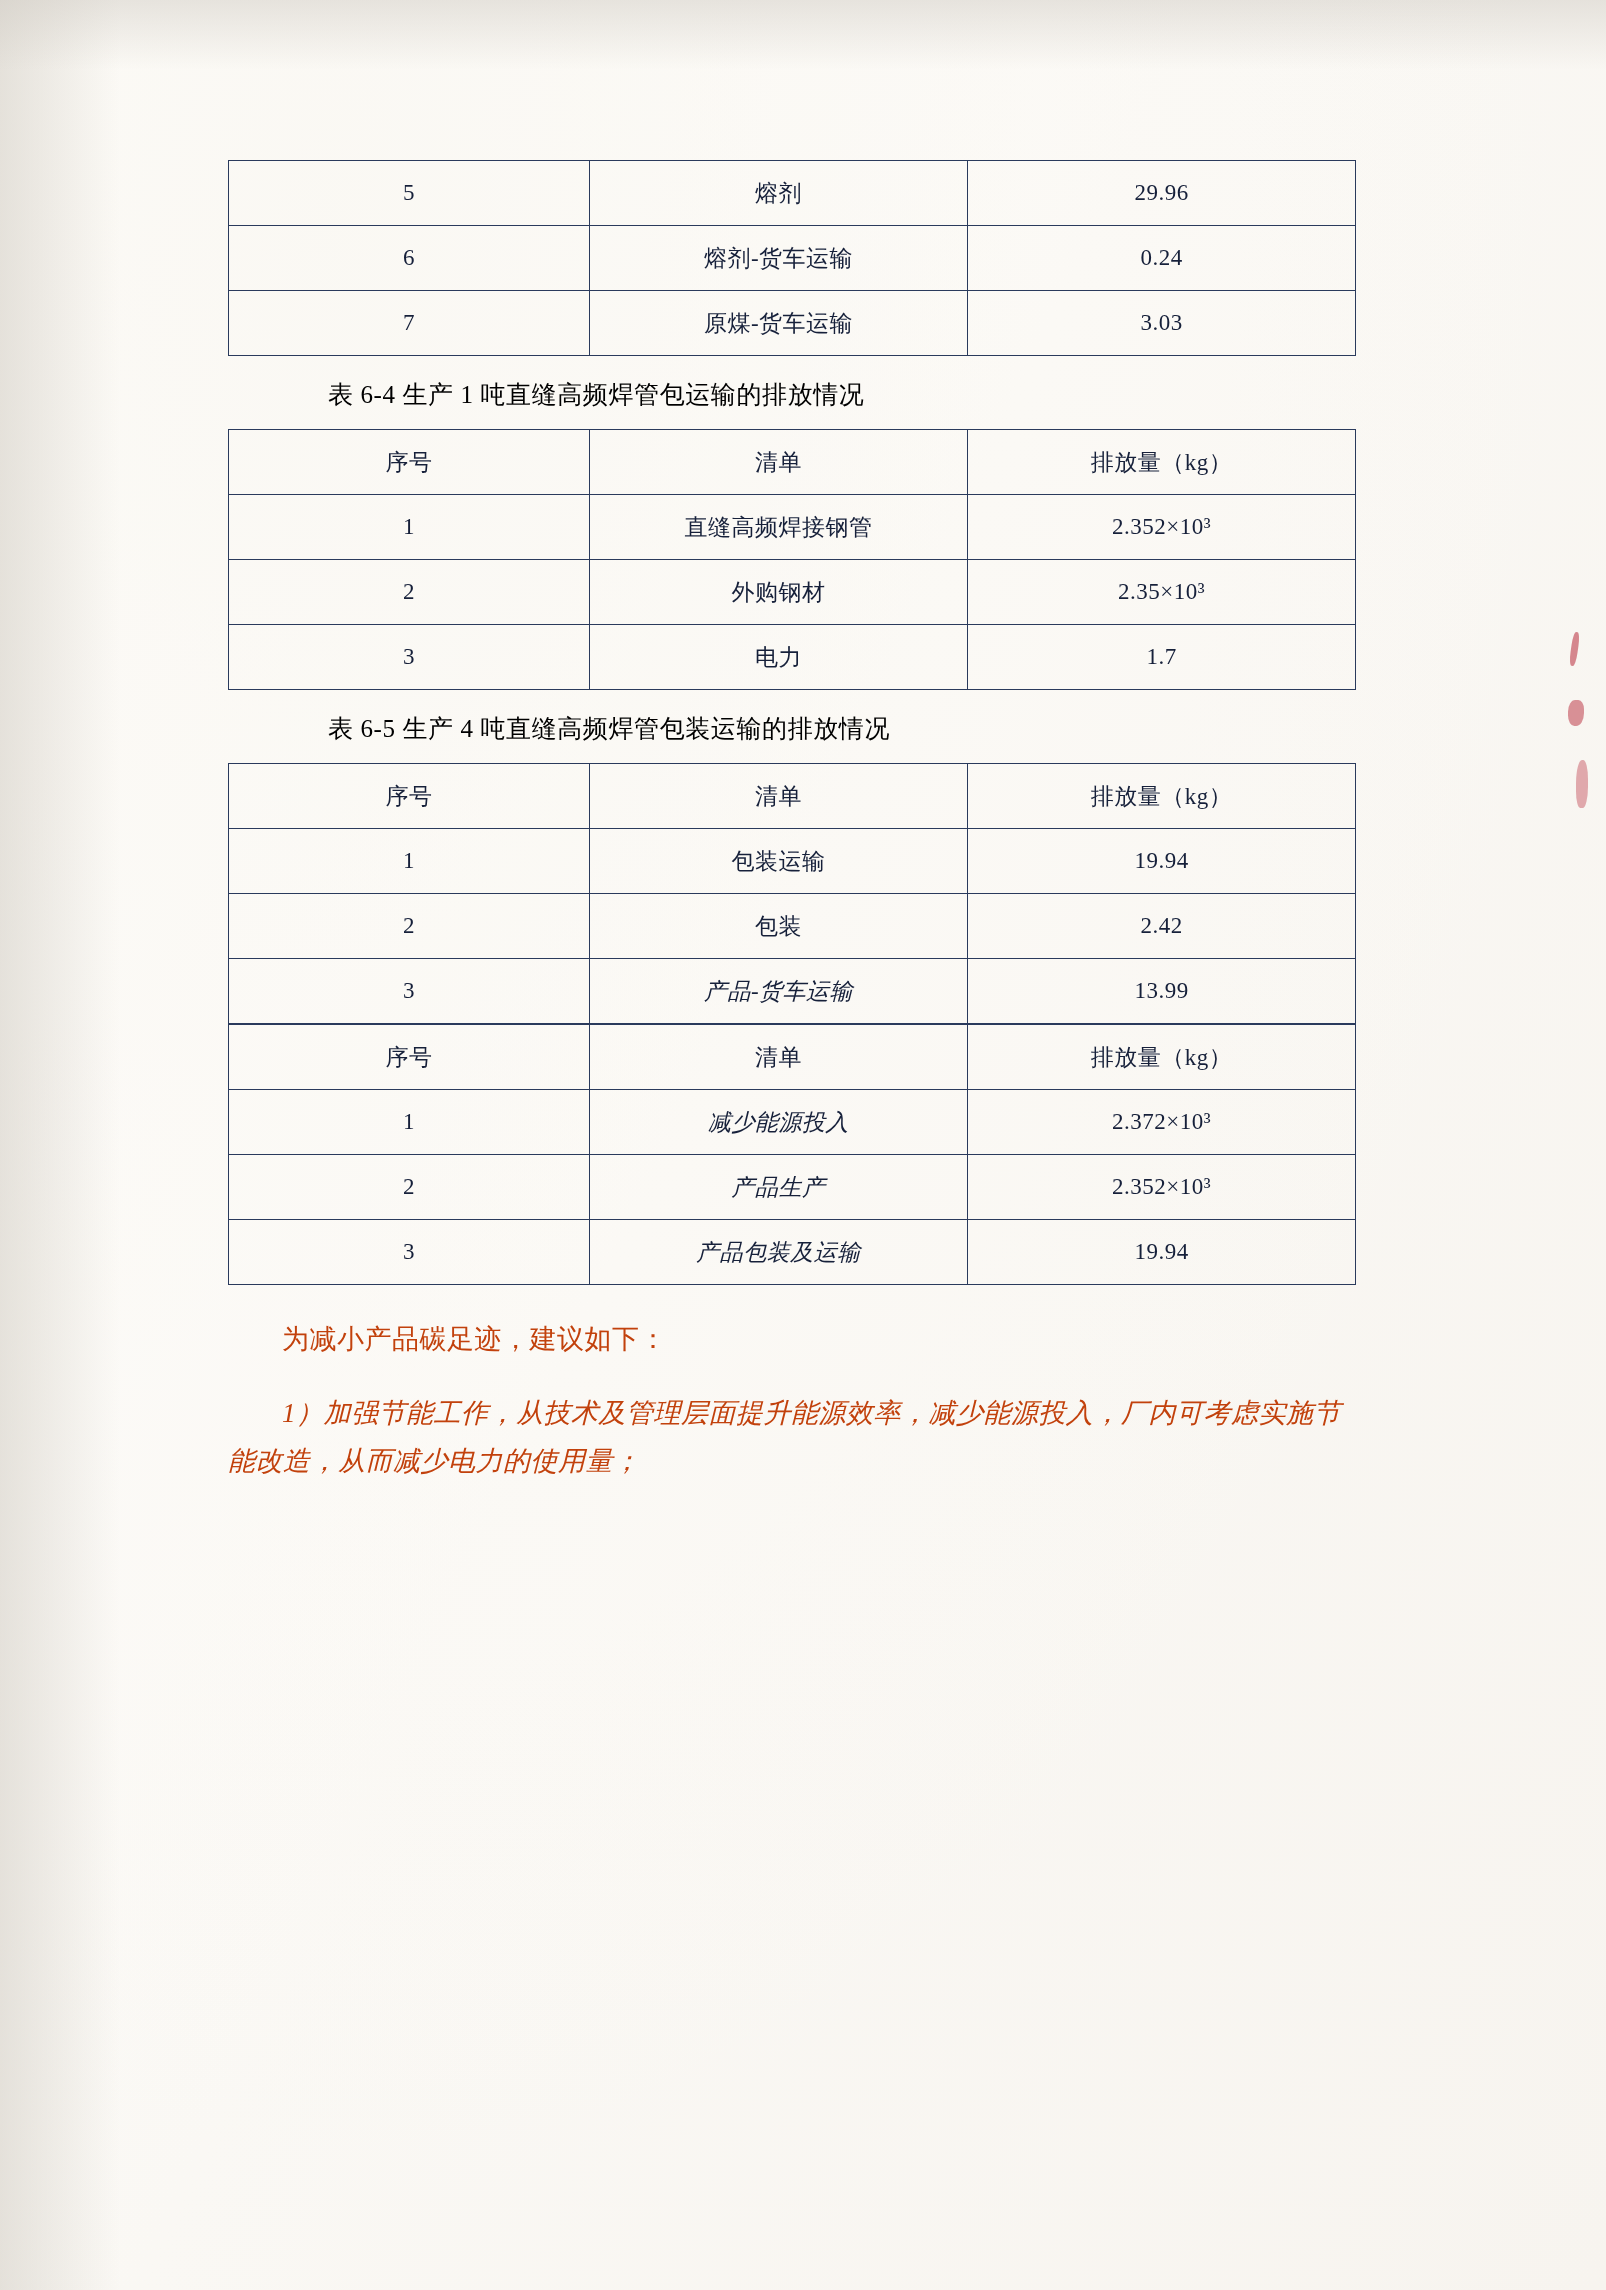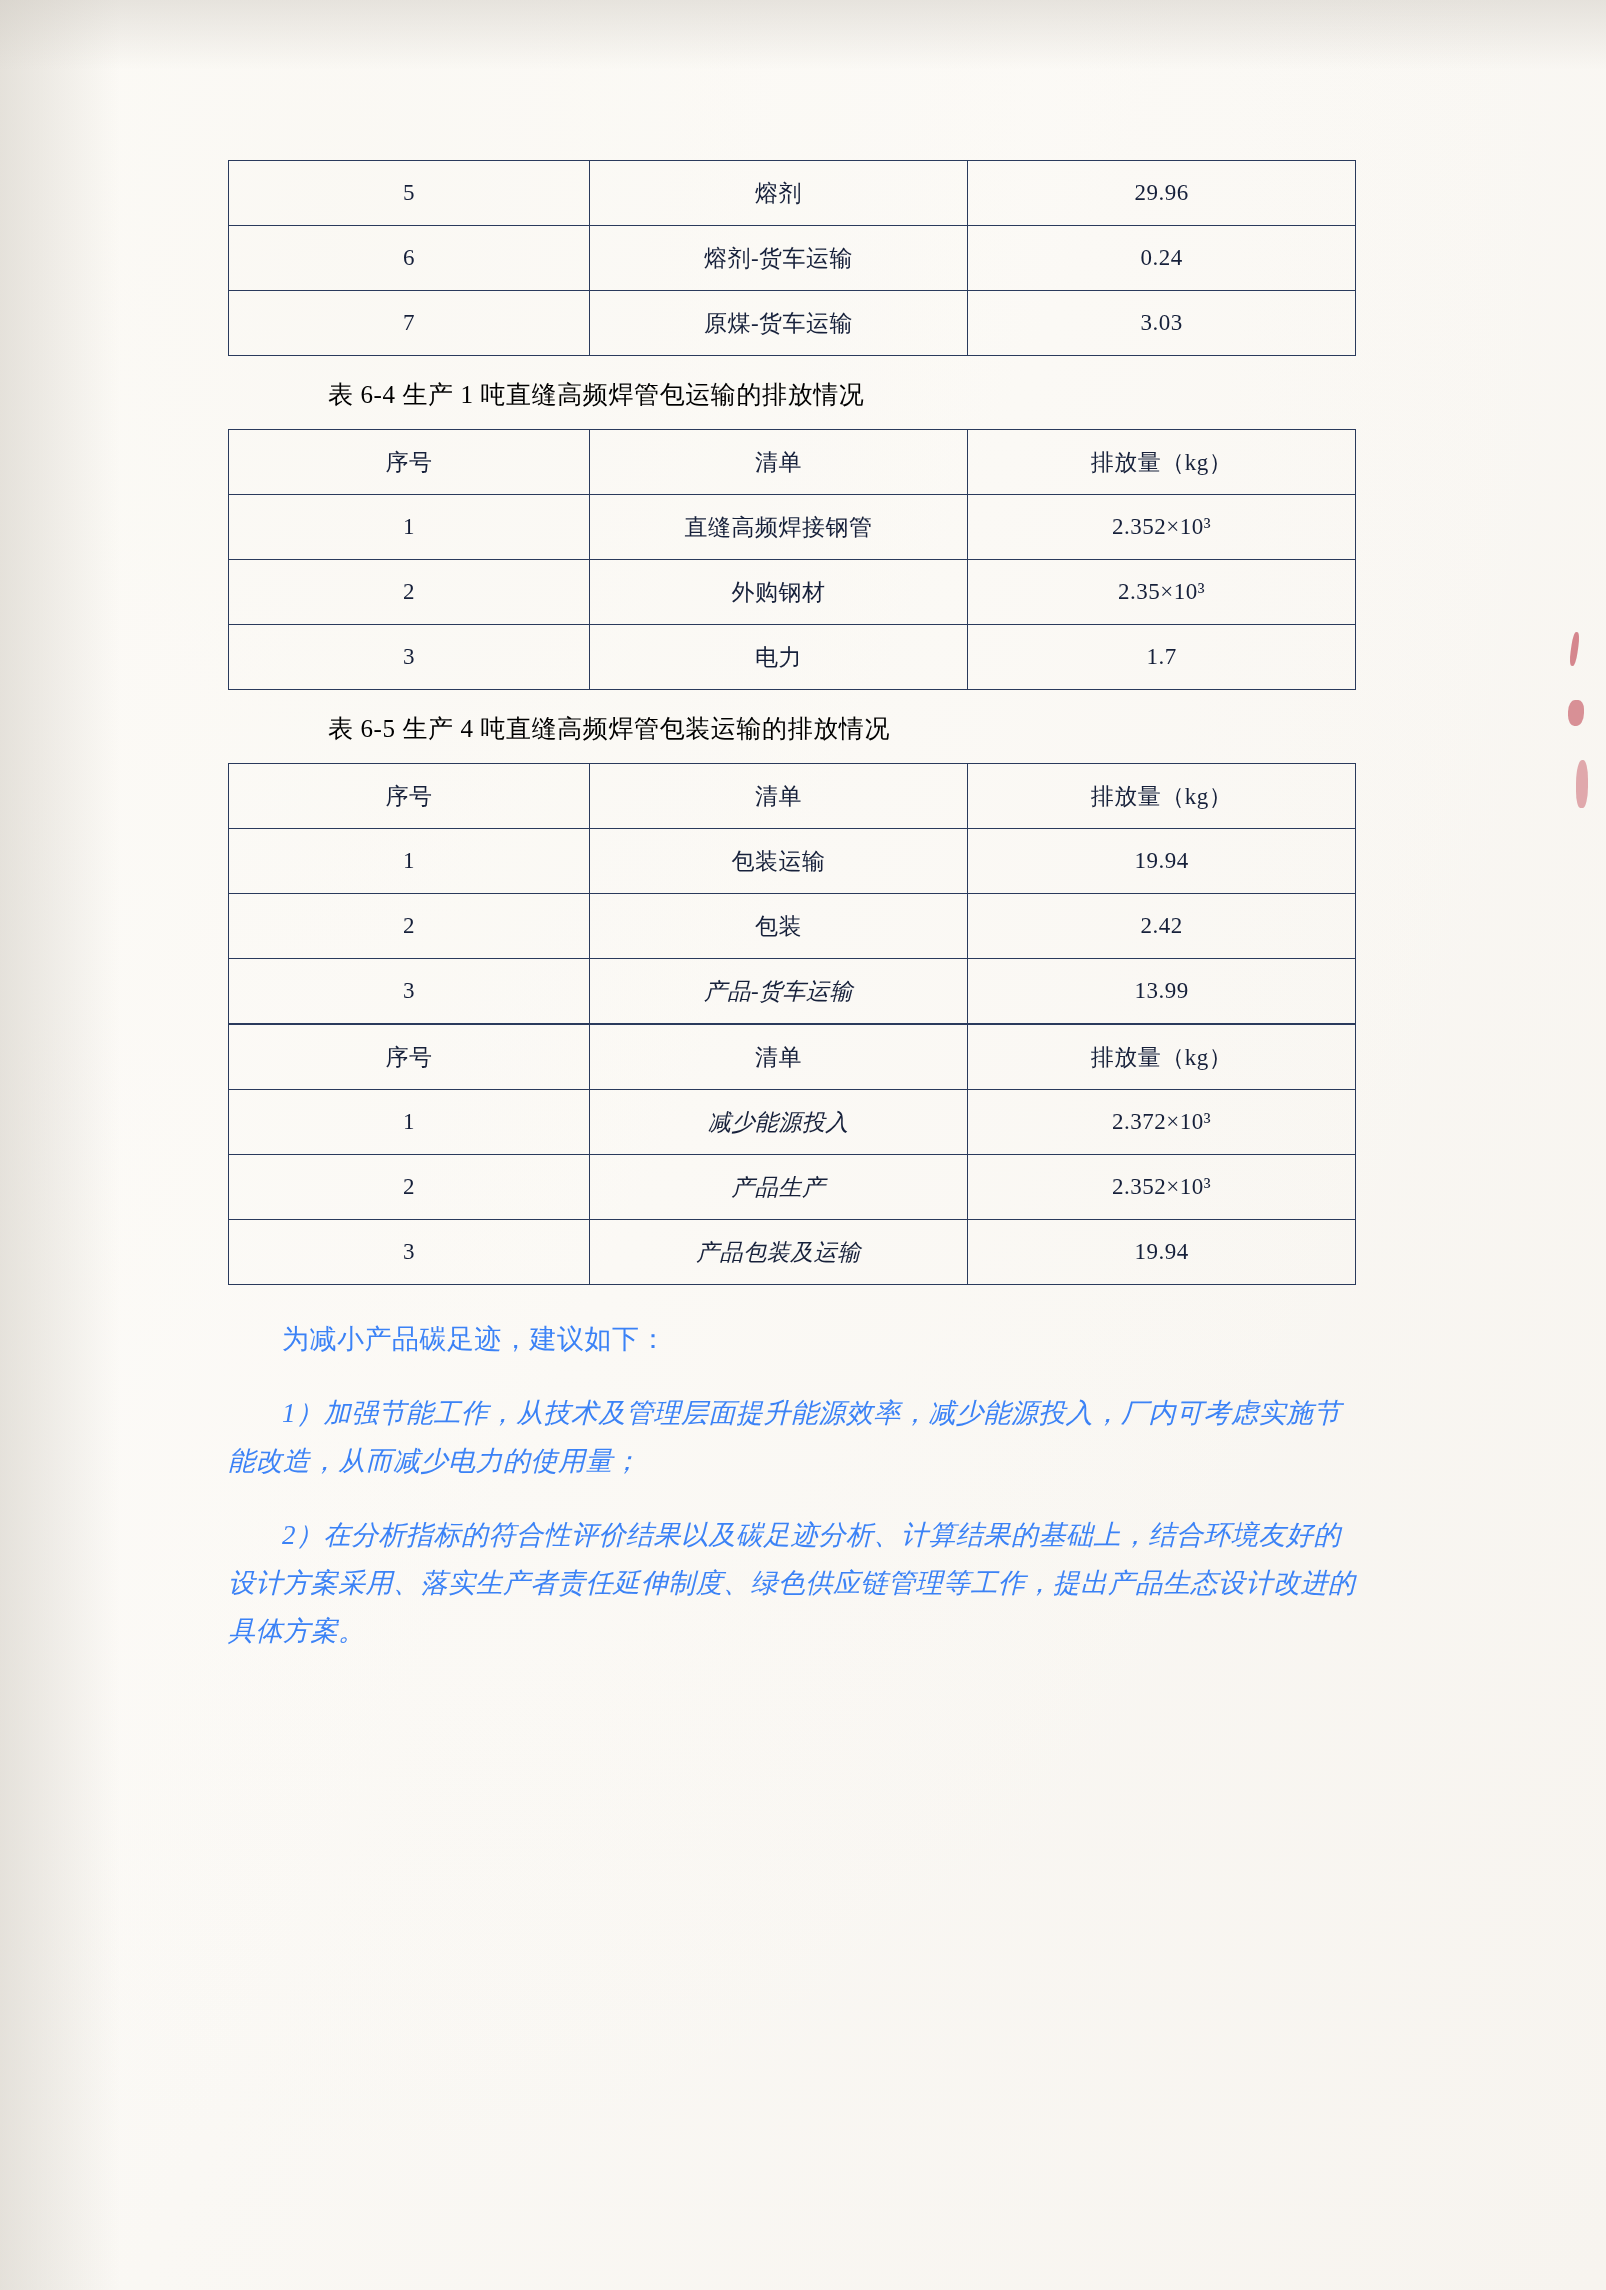--- a/index.html
+++ b/index.html
@@ -64,21 +64,21 @@
     padding-left: 100px;
     color: #000000;
     letter-spacing: 0.6px;
   }
   .caption.ind2 { padding-left: 128px; }
   .para {
     font-size: 27px;
     line-height: 1.78;
     margin: 0;
     text-indent: 2em;
-    color: #3b82f6;
+    color: #c2410c;
     letter-spacing: 0.5px;
   }
   .para-block { margin-top: 26px; font-style: italic; }
   .first-note { margin-top: 30px; }
   .it { font-style: italic; }
   
   .stamp1, .stamp2, .stamp3 {
     position: absolute;
     background: #b8293a;
     opacity: 0.55;
@@ -207,16 +207,15 @@
         <tr>
           <td class="c1 num">3</td>
           <td class="c2 it">产品包装及运输</td>
           <td class="c3 num">19.94</td>
         </tr>
       </tbody>
     </table>
 
     <p class="para first-note">为减小产品碳足迹，建议如下：</p>
     <p class="para para-block">1）加强节能工作，从技术及管理层面提升能源效率，减少能源投入，厂内可考虑实施节能改造，从而减少电力的使用量；</p>
-    <p class="para para-block">2）在分析指标的符合性评价结果以及碳足迹分析、计算结果的基础上，结合环境友好的设计方案采用、落实生产者责任延伸制度、绿色供应链管理等工作，提出产品生态设计改进的具体方案。</p>
 
   </div>
 </div>
 
 </body></html>

